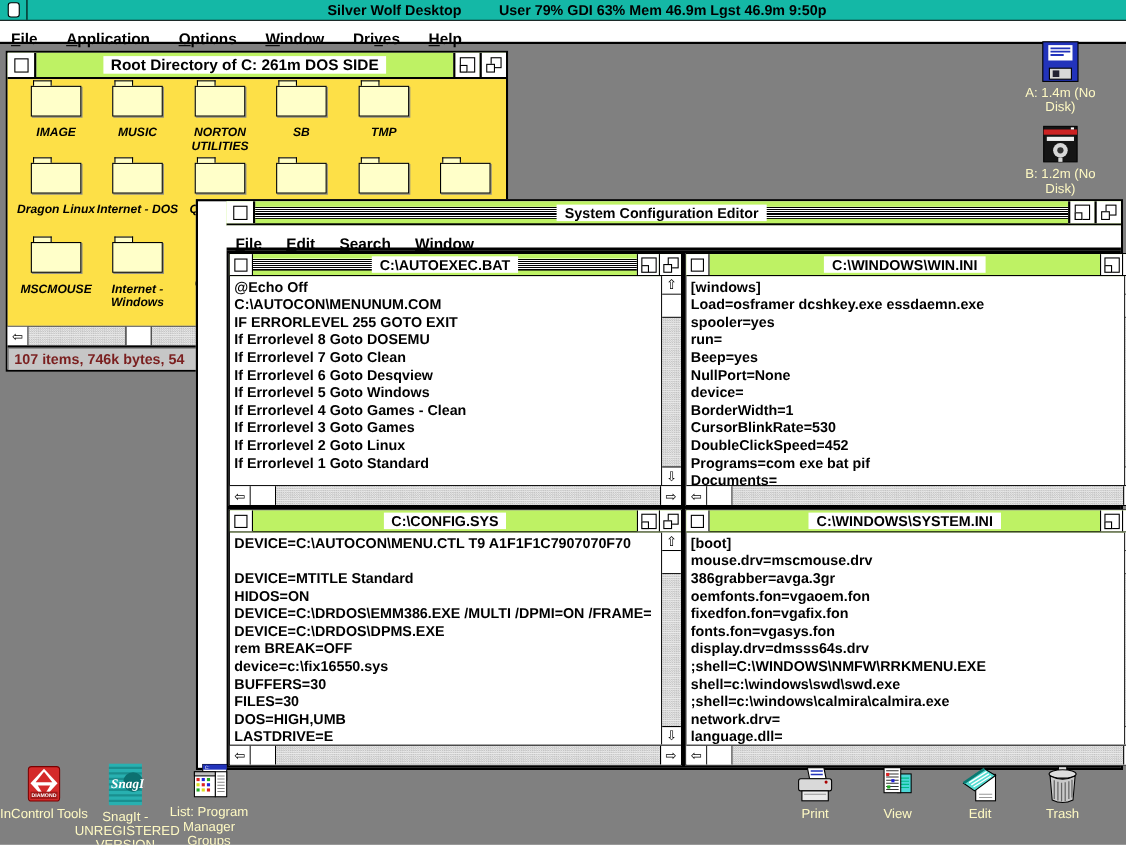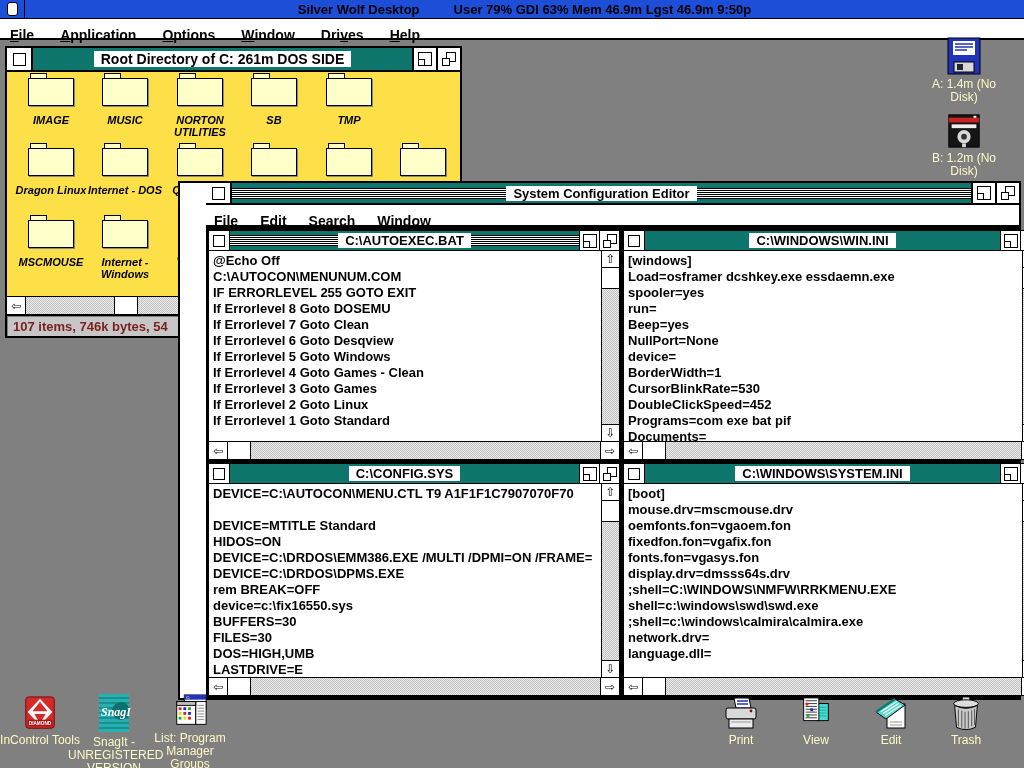--- a/index.html
+++ b/index.html
@@ -3,34 +3,34 @@
 <meta charset="utf-8">
 <style>
   html,body{margin:0;padding:0;}
   body{
     width:1024px;height:768px;overflow:hidden;position:relative;
     background:#808080;
     font-family:"Liberation Sans",sans-serif;
     -webkit-font-smoothing:none;
   }
   
-  #topbar{position:absolute;left:0;top:0;width:1024px;height:18px;background:#1d4ed8;
+  #topbar{position:absolute;left:0;top:0;width:1024px;height:18px;background:#14b8a6;
     border-bottom:1px solid #000;display:flex;align-items:stretch;}
   #topbar .appicon-sec{width:24px;border-right:1px solid #000;display:flex;align-items:center;justify-content:center;}
   .mini-doc{width:9px;height:12px;border:1px solid #000;border-radius:3px;background:#fff;}
   #topbar .center{flex:1;display:flex;align-items:center;justify-content:center;gap:34px;
     font-weight:bold;font-size:13px;white-space:nowrap;}
   #menubar{position:absolute;left:0;top:19px;width:1024px;height:19px;background:#fff;
     border-bottom:2px solid #000;display:flex;align-items:center;padding-left:10px;gap:26px;
     font-weight:bold;font-size:14px;}
   .menu-item{white-space:nowrap;cursor:default;margin-top:12px;}
   .mn{text-decoration:underline;}
   
   .window{position:absolute;background:#fff;border:2px solid #000;box-sizing:border-box;}
-  .titlebar{display:flex;align-items:stretch;background:#0f766e;border-bottom:2px solid #000;height:20px;}
+  .titlebar{display:flex;align-items:stretch;background:#bef264;border-bottom:2px solid #000;height:20px;}
   .tb-close-sec{width:24px;border-right:2px solid #000;display:flex;align-items:center;justify-content:center;background:#fff;}
   .close-box{width:11px;height:11px;border:1px solid #000;background:#fff;}
   .title-wrap{flex:1;display:flex;align-items:center;justify-content:center;overflow:hidden;}
   .lined .title-wrap{
     background-image:repeating-linear-gradient(to bottom,#000 0,#000 1px,#fff 1px,#fff 2px);
     background-size:100% 11px;background-repeat:no-repeat;background-position:center;}
   .title-text{font-weight:bold;font-size:13px;white-space:nowrap;background:#fff;padding:0 7px;}
   .tb-btn{width:22px;border-left:2px solid #000;display:flex;align-items:center;justify-content:center;background:#fff;}
   .ico-a{width:12px;height:12px;border:1px solid #000;background:#fff;position:relative;}
   .ico-a::before{content:"";position:absolute;left:-1px;bottom:-1px;width:5px;height:5px;border:1px solid #000;background:#fff;}
@@ -338,20 +338,21 @@
             <div class="ico-a"></div>
           </div>
           <div class="tb-btn">
             <div class="ico-b"></div>
           </div>
         </div>
         <div class="child-body">
           <div class="doc">
             <div class="line">[boot]</div>
             <div class="line">mouse.drv=mscmouse.drv</div>
+            <div class="line">386grabber=avga.3gr</div>
             <div class="line">oemfonts.fon=vgaoem.fon</div>
             <div class="line">fixedfon.fon=vgafix.fon</div>
             <div class="line">fonts.fon=vgasys.fon</div>
             <div class="line">display.drv=dmsss64s.drv</div>
             <div class="line">;shell=C:\WINDOWS\NMFW\RRKMENU.EXE</div>
             <div class="line">shell=c:\windows\swd\swd.exe</div>
             <div class="line">;shell=c:\windows\calmira\calmira.exe</div>
             <div class="line">network.drv=</div>
             <div class="line">language.dll=</div>
           </div>

